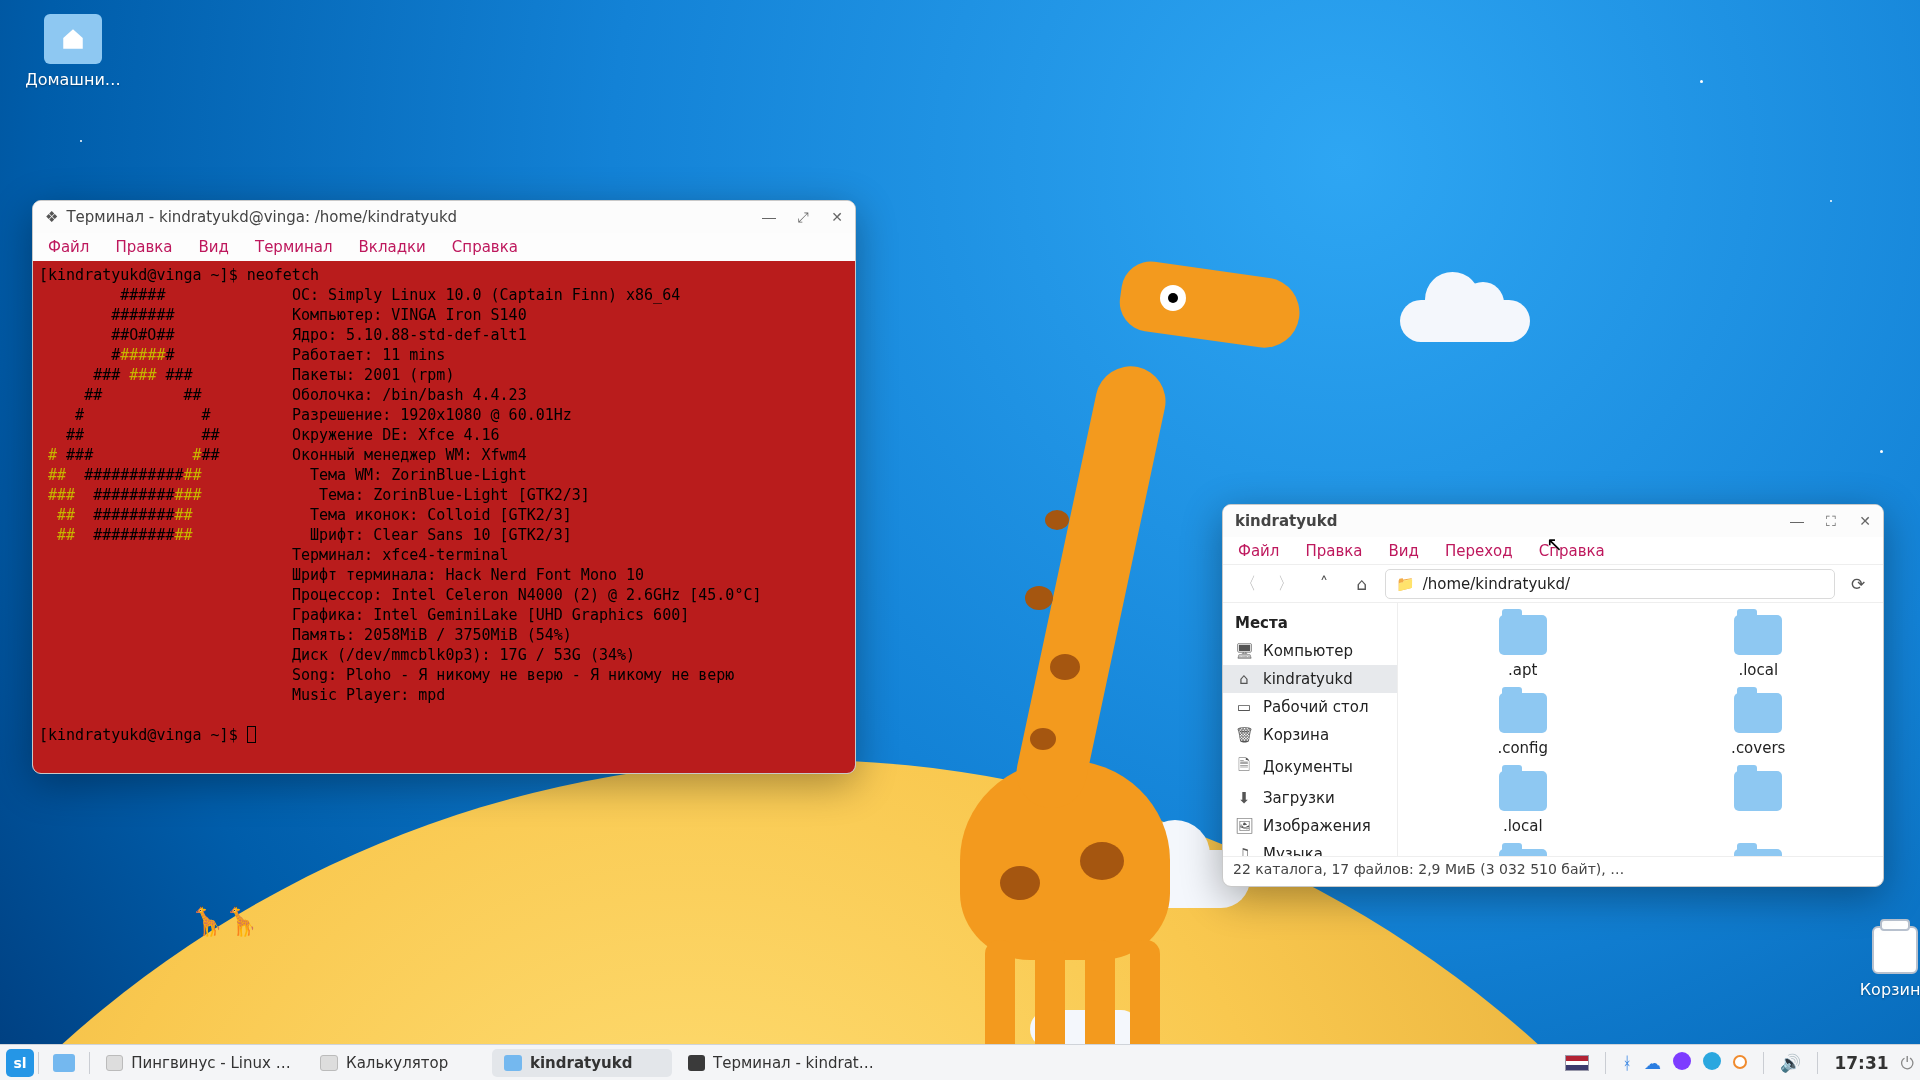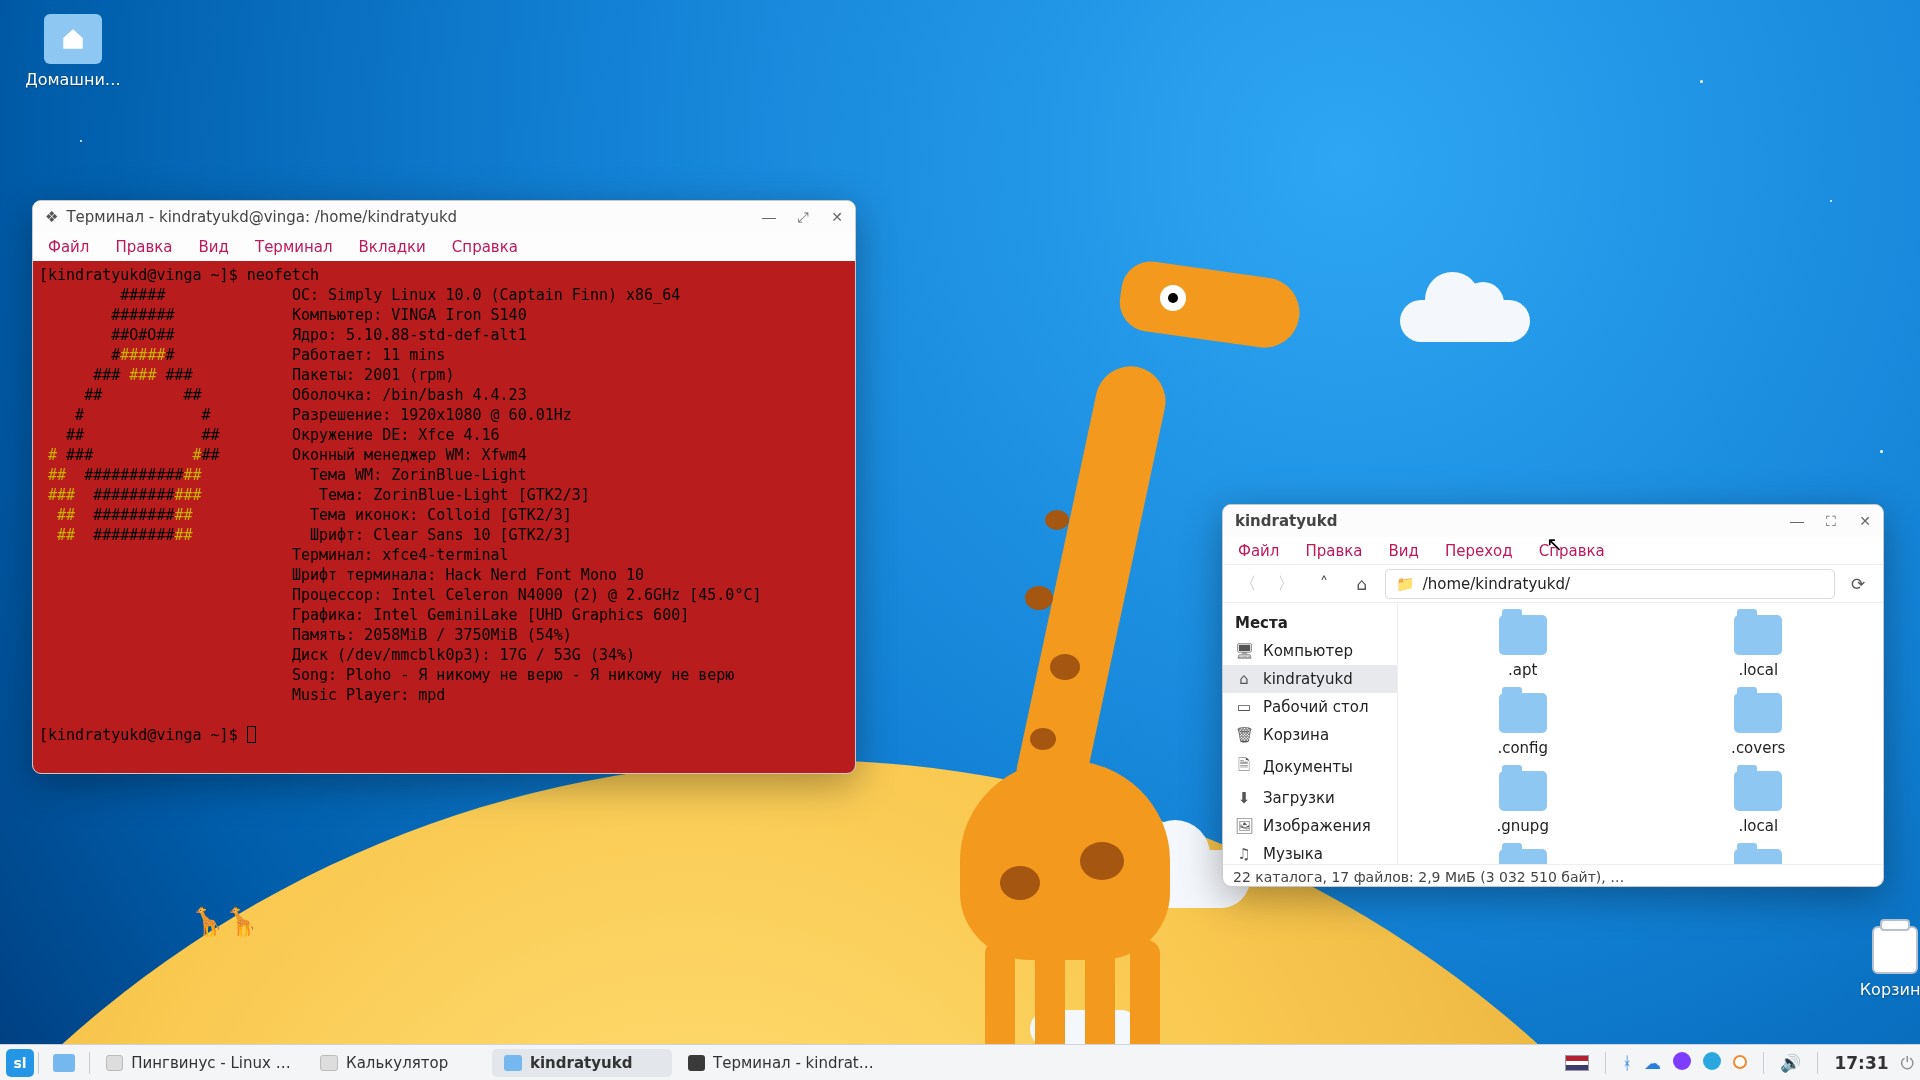--- a/index.html
+++ b/index.html
@@ -100,21 +100,21 @@
   #fm .side{width:175px;border-right:1px solid #eee;padding:6px 0;overflow-y:auto}
   #fm .side-h{font-weight:700;padding:5px 12px;font-size:15px}
   #fm .side-item{display:flex;align-items:center;gap:10px;padding:5px 12px;font-size:15px;cursor:pointer}
   #fm .side-item.sel{background:#e7e9ec}
   #fm .side-item .ic{width:18px;text-align:center;color:#555}
   #fm .files{flex:1;padding:12px;display:grid;grid-template-columns:repeat(2,1fr);gap:14px 10px;
              align-content:start;overflow-y:auto}
   #fm .file{display:flex;flex-direction:column;align-items:center;font-size:15px;color:#222;cursor:pointer}
   #fm .file .fic{width:48px;height:40px;background:#8ec8f2;border-radius:5px;position:relative;margin-bottom:6px}
   #fm .file .fic::before{content:"";position:absolute;top:-6px;left:3px;width:20px;height:8px;background:#8ec8f2;border-radius:3px 3px 0 0}
-  #fm .status{height:22px;border-top:1px solid #eee;font-size:14px;color:#444;padding:4px 10px;white-space:nowrap;
+  #fm .status{height:30px;border-top:1px solid #eee;font-size:14px;color:#444;padding:4px 10px;white-space:nowrap;
               overflow:hidden;text-overflow:ellipsis}
 
   
   #panel{position:absolute;left:0;right:0;bottom:0;height:36px;background:#f4f5f7;border-top:1px solid #cfd3d9;
          display:flex;align-items:center;padding:0 6px;font-size:15px;color:#333}
   #panel .pbtn{height:28px;display:flex;align-items:center;gap:7px;padding:0 10px;border-radius:5px;cursor:pointer}
   #panel .sep{width:1px;height:22px;background:#cacdd3;margin:0 4px}
   #panel .task{height:28px;display:flex;align-items:center;gap:8px;padding:0 12px;border-radius:5px;
                min-width:180px;max-width:210px;cursor:pointer}
   #panel .task.active{background:#e3e6ea;font-weight:600}
@@ -294,24 +294,20 @@
         <div class="file">
           <div class="fic"></div>
           <span>.config</span>
         </div>
         <div class="file">
           <div class="fic"></div>
           <span>.covers</span>
         </div>
         <div class="file">
           <div class="fic"></div>
-          <span>.gnupg</span>
-        </div>
-        <div class="file">
-          <div class="fic"></div>
           <span>.local</span>
         </div>
         <div class="file">
           <div class="fic"></div>
           <span></span>
         </div>
         <div class="file">
           <div class="fic"></div>
           <span></span>
         </div>

